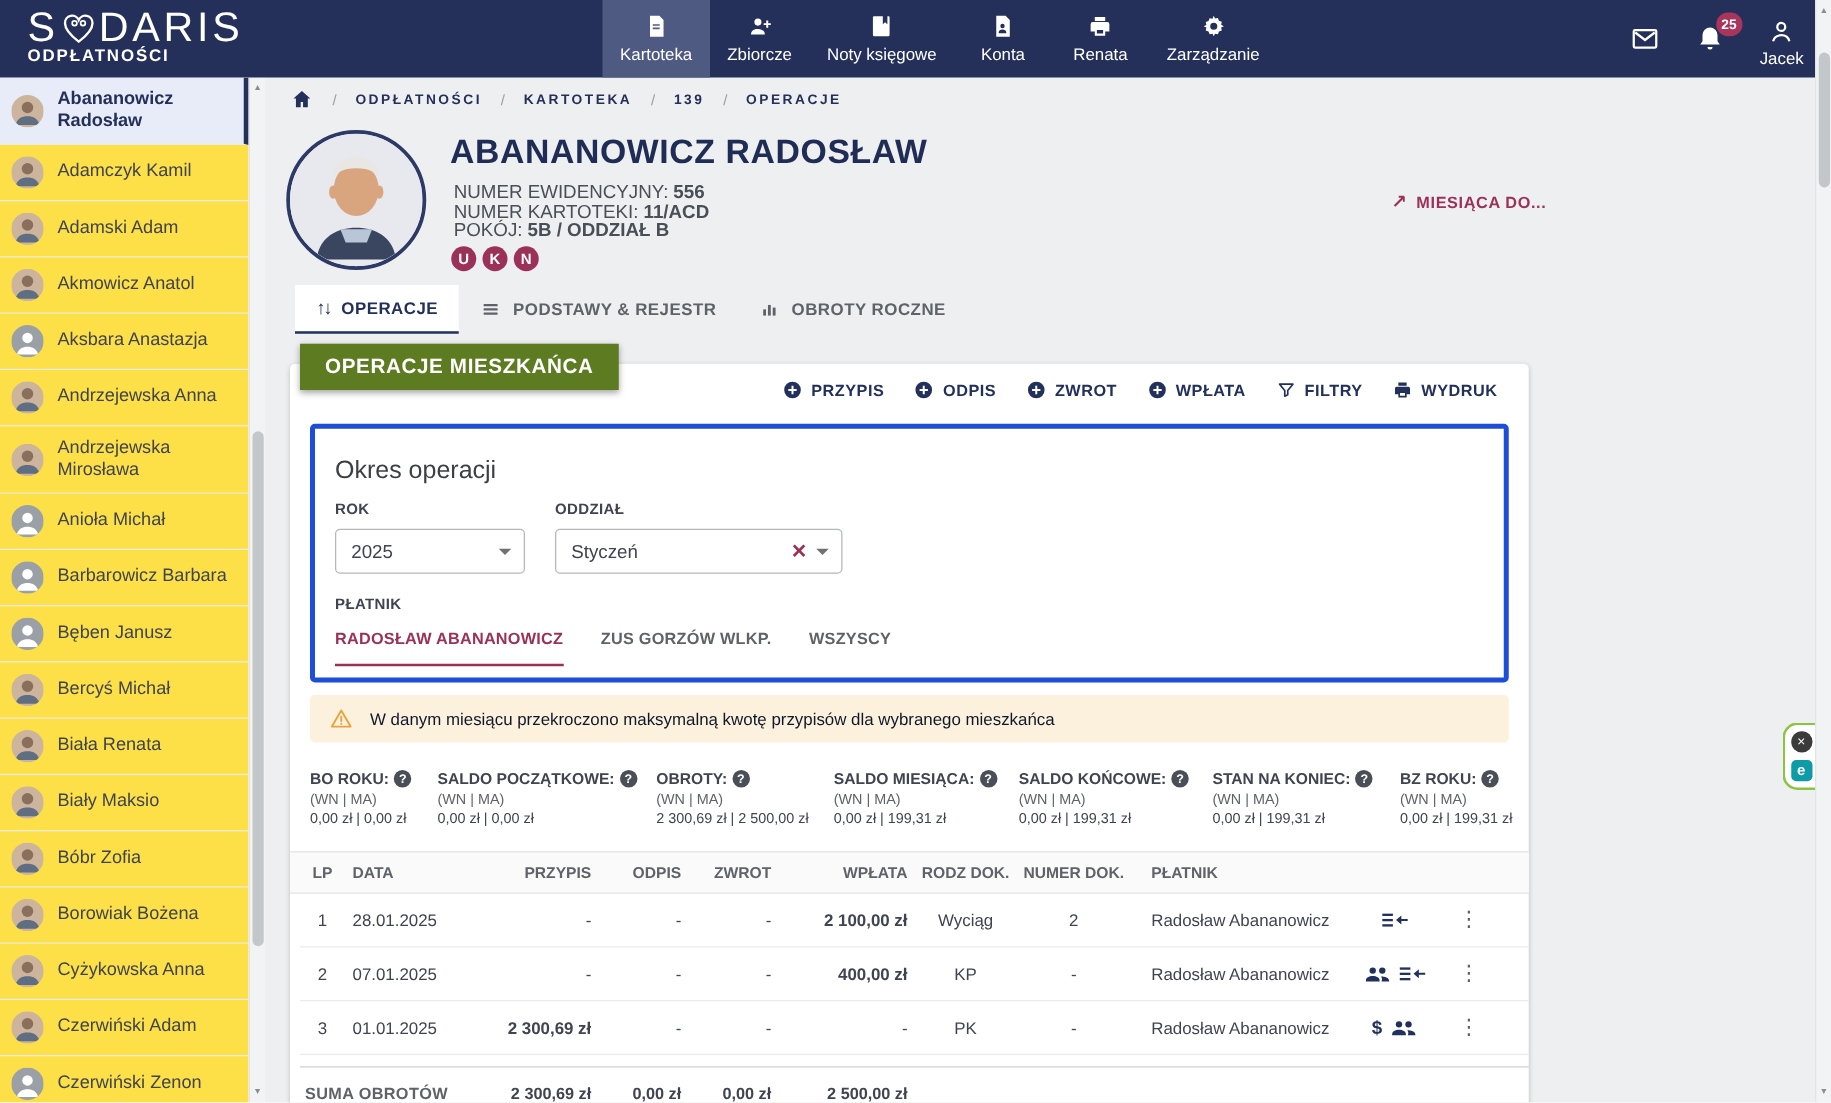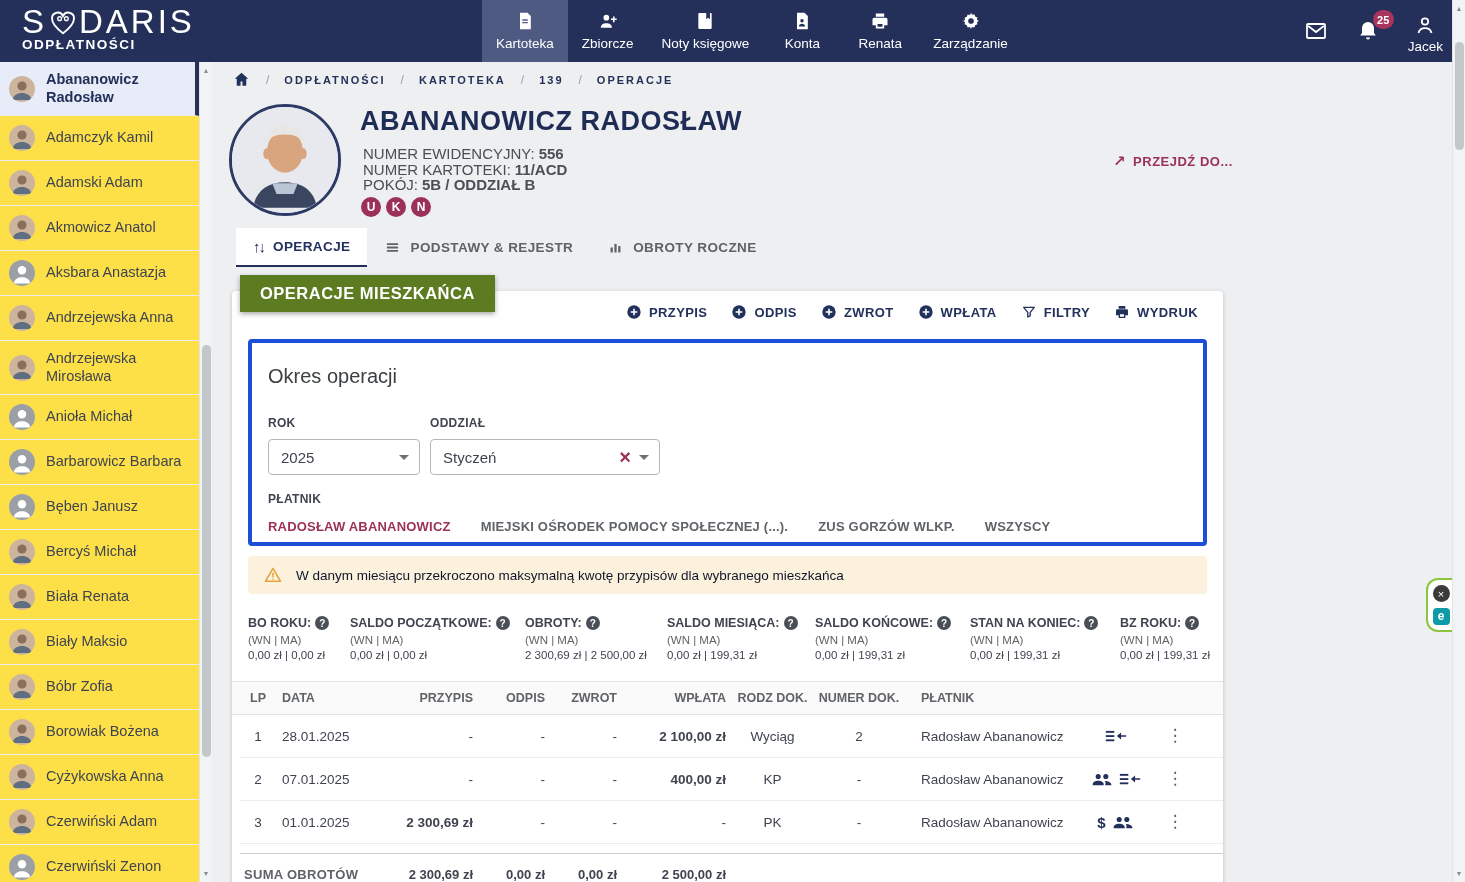--- a/index.html
+++ b/index.html
@@ -73,21 +73,21 @@
   .section-badge{position:absolute;left:28px;top:213px;height:37px;line-height:37px;padding:0 20px;background:#5d7c21;color:#fff;font-size:16.5px;font-weight:bold;letter-spacing:.5px;z-index:6;box-shadow:0 2px 5px rgba(0,0,0,.35);}
 
   .card{position:absolute;left:20px;top:229px;width:991px;height:680px;background:#fff;box-shadow:0 1px 4px rgba(0,0,0,.2);border-radius:4px 4px 0 0;}
 
   .actions{position:absolute;top:13px;right:25px;display:flex;gap:24px;}
   .action{display:flex;align-items:center;gap:7px;color:#22305c;font-size:13px;font-weight:bold;letter-spacing:.4px;cursor:pointer;}
   .action svg{width:16px;height:16px;}
 
   .filter-panel{margin:48px 16px 0 16px;border:4px solid #1d4ed8;border-radius:4px;padding:22px 16px 0 16px;height:207px;overflow:hidden;}
   .fp-title{font-size:20px;color:#3c4043;}
-  .fp-row{display:flex;gap:10px;margin-top:28px;}
+  .fp-row{display:flex;gap:24px;margin-top:12px;}
   .fp-col label,.platnik-label{display:block;font-size:12px;font-weight:bold;color:#3f4450;letter-spacing:.3px;margin-bottom:9px;}
   .w-rok{width:152px;}
   .w-mies{width:230px;}
   .select{height:36px;border:1px solid #b4b7ba;border-radius:4px;display:flex;align-items:center;padding:0 10px 0 12px;font-size:15px;color:#3f4450;cursor:pointer;background:#fff;}
   .sel-val{flex:1;}
   .chev{width:0;height:0;border-left:5px solid transparent;border-right:5px solid transparent;border-top:5.5px solid #6d7175;margin-left:6px;}
   .clear-x{color:#9c3157;font-size:20px;font-weight:bold;line-height:16px;margin-right:2px;cursor:pointer;}
   .platnik-label{margin-top:17px;}
   .payer-tabs{display:flex;gap:30px;margin-top:13px;}
   .payer-tab{font-size:13px;font-weight:bold;color:#5f6368;letter-spacing:.2px;padding-bottom:13px;cursor:pointer;white-space:nowrap;}
@@ -451,21 +451,21 @@
         <div class="pfield"><span>NUMER KARTOTEKI:</span><b>11/ACD</b></div>
         <div class="pfield"><span>POKÓJ:</span><b>5B / ODDZIAŁ B</b></div>
       </div>
     <div class="pbadges" id="pbadges">
         <span class="pbadge">U</span>
         <span class="pbadge">K</span>
         <span class="pbadge">N</span>
       </div>
     <a class="goto">
       <span class="goto-arrow">↗</span>
-      <span>PRZEJDŹ DO...</span>
+      <span>MIESIĄCA DO...</span>
     </a>
 
     <div class="tabs" id="tabs">
         <div class="tab active">
           <span class="tb-ic">↑↓</span>
           <span>OPERACJE</span>
         </div>
         <div class="tab">
           <span class="tb-ic">
             <svg viewBox="0 0 24 24" fill="currentColor">
@@ -560,21 +560,20 @@
             <div class="select">
               <span class="sel-val">Styczeń</span>
               <span class="clear-x">×</span>
               <span class="chev"></span>
             </div>
           </div>
         </div>
         <label class="platnik-label">PŁATNIK</label>
         <div class="payer-tabs" id="payer-tabs">
             <span class="payer-tab active">RADOSŁAW ABANANOWICZ</span>
-            <span class="payer-tab">MIEJSKI OŚRODEK POMOCY SPOŁECZNEJ (...).</span>
             <span class="payer-tab">ZUS GORZÓW WLKP.</span>
             <span class="payer-tab">WSZYSCY</span>
           </div>
       </div>
 
       <div class="warning">
         <span class="warn-icon">
           <svg viewBox="0 0 24 24">
               <g fill="none" stroke="#e8a33d" stroke-width="1.8" stroke-linejoin="round">
                 <path d="M12 4 21 19.5H3Z"></path>

